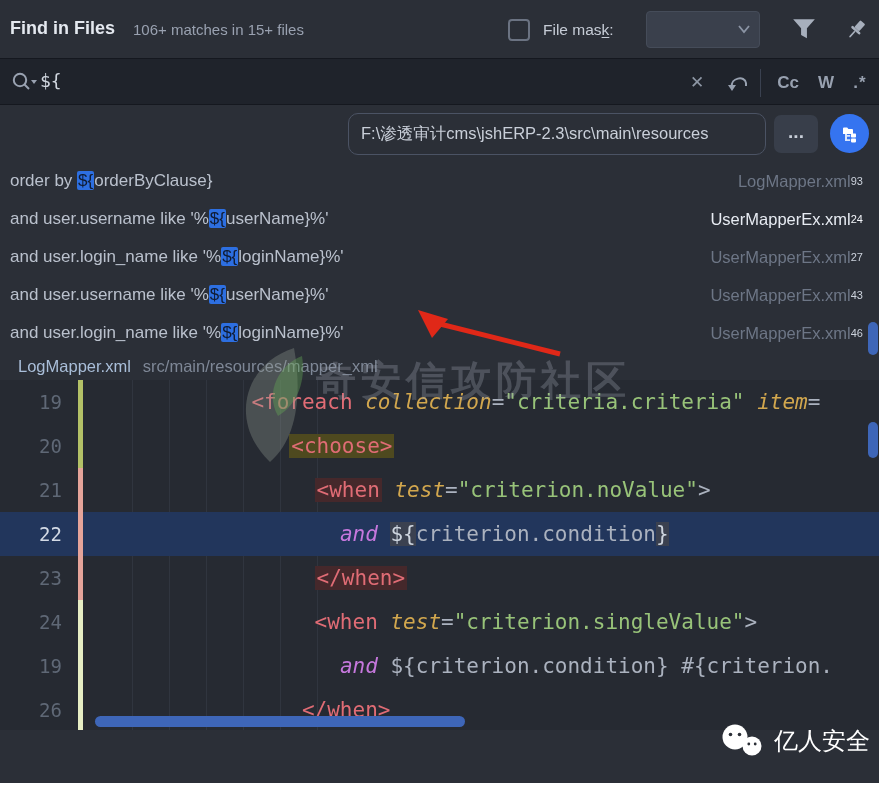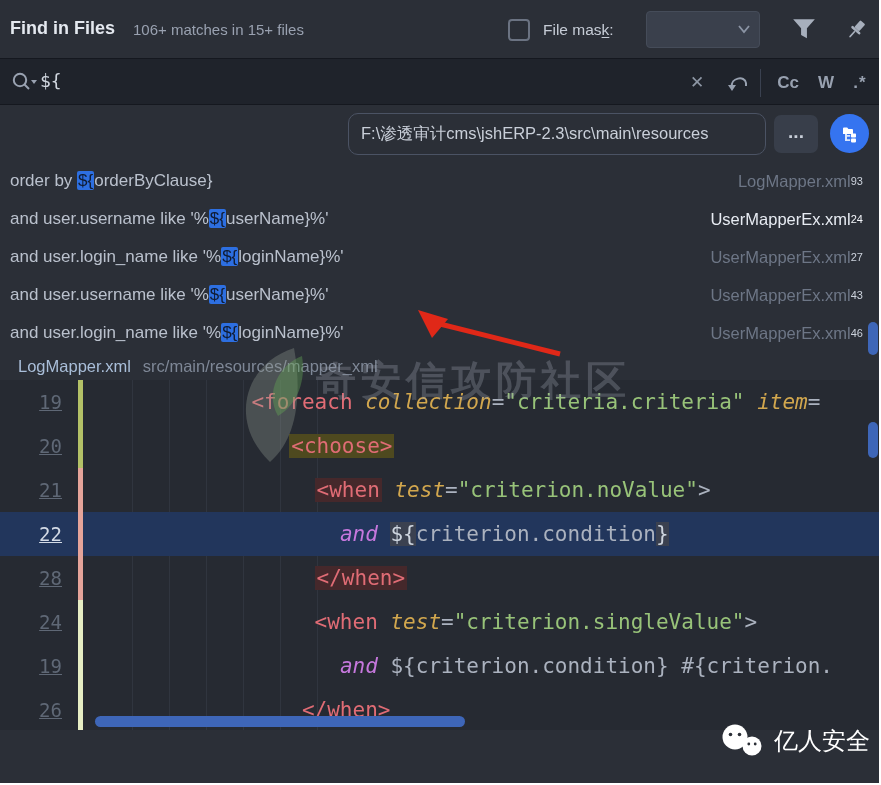--- a/index.html
+++ b/index.html
@@ -68,21 +68,21 @@
   .group-file{color:#a9bed9;}
   .group-path{color:#7e8796;}
 
   
   .editor{position:absolute;left:0;top:380px;width:879px;height:350px;background:#262a32;
           overflow:hidden;font-family:"DejaVu Sans Mono",monospace;}
   .guide{position:absolute;top:0;bottom:0;width:1px;background:#343a45;opacity:.7;}
   .ed-line{position:relative;height:44px;display:flex;align-items:center;}
   .ed-line.selected{background:var(--selected-line);}
   .ed-num{width:78px;text-align:right;padding-right:16px;box-sizing:border-box;color:#5f6876;
-          font-size:19px;flex:none;text-decoration:underline;}
+          font-size:19px;flex:none;}
   .ed-line.selected .ed-num{color:#d3dae5;}
   .ed-stripe{width:5px;height:44px;flex:none;margin-right:4px;}
   .st-added{background:var(--vcs-added);}
   .st-modified{background:var(--vcs-modified);}
   .st-pale{background:var(--vcs-pale);}
   .ed-code{white-space:pre;font-size:21px;color:#abb2bf;flex:1;overflow:hidden;}
   .seg.tag{color:#e06c75;}
   .seg.attr{color:#d2a74e;font-style:italic;}
   .seg.str{color:#98c379;}
   .seg.kw{color:#c678dd;font-style:italic;}
@@ -238,21 +238,21 @@
           <span class="ed-num">21</span>
           <span class="ed-stripe st-modified"></span>
           <span class="ed-code"><span class="seg ws">                  </span><span class="seg tag redbg">&lt;when</span><span class="seg plain"> </span><span class="seg attr">test</span><span class="seg plain">=</span><span class="seg str">"criterion.noValue"</span><span class="seg plain">&gt;</span></span>
         </div>
         <div class="ed-line selected">
           <span class="ed-num">22</span>
           <span class="ed-stripe st-modified"></span>
           <span class="ed-code"><span class="seg ws">                    </span><span class="seg kw wavy">and</span><span class="seg plain wavy"> </span><span class="seg brace">${</span><span class="seg plain wavy">criterion.condition</span><span class="seg brace">}</span></span>
         </div>
         <div class="ed-line">
-          <span class="ed-num">28</span>
+          <span class="ed-num">23</span>
           <span class="ed-stripe st-modified"></span>
           <span class="ed-code"><span class="seg ws">                  </span><span class="seg tag redbg">&lt;/when&gt;</span></span>
         </div>
         <div class="ed-line">
           <span class="ed-num">24</span>
           <span class="ed-stripe st-pale"></span>
           <span class="ed-code"><span class="seg ws">                  </span><span class="seg tag">&lt;when</span><span class="seg plain"> </span><span class="seg attr">test</span><span class="seg plain">=</span><span class="seg str">"criterion.singleValue"</span><span class="seg plain">&gt;</span></span>
         </div>
         <div class="ed-line">
           <span class="ed-num">19</span>

